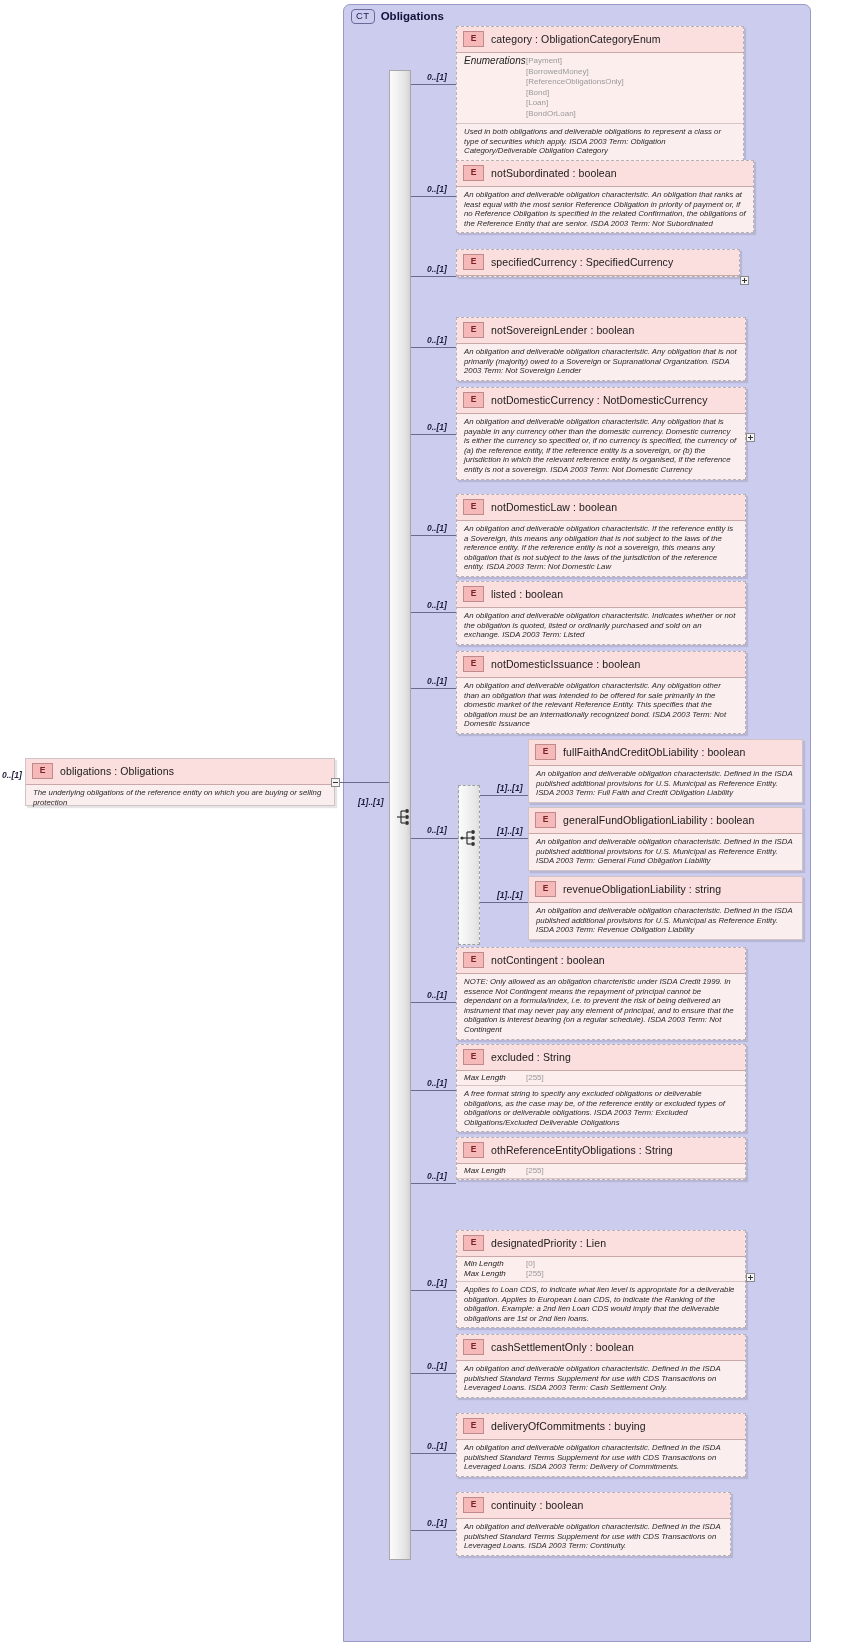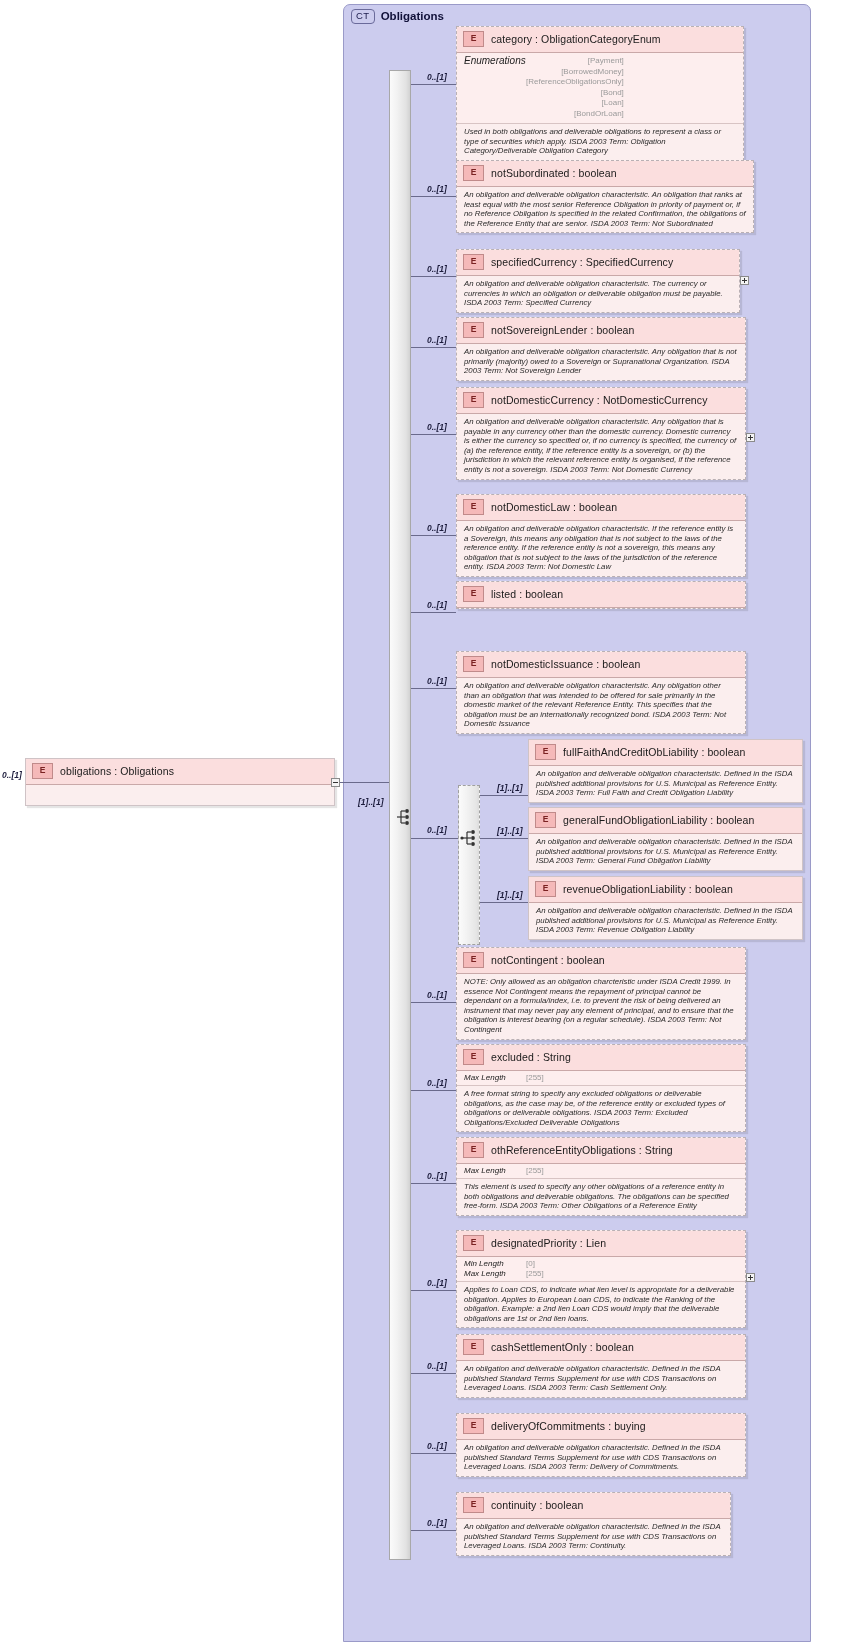--- a/index.html
+++ b/index.html
@@ -121,21 +121,21 @@
     display:flex;
   }
   .enum-label{
     font-style:italic;
     font-size:10px;
     color:#222;
     width:62px;
     flex:0 0 62px;
     line-height:10.5px;
   }
-  .enum-list{ font-size:8px; color:#9a9a9a; line-height:10.5px;text-align:right; }
+  .enum-list{ font-size:8px; color:#9a9a9a; line-height:10.5px; }
   .ebox .doc{
     padding:3px 7px 4px 7px;
     font-size:7.8px;
     line-height:9.6px;
     font-style:italic;
     color:#2a2a2a;
   }
 
   
   .ln{ position:absolute; background:#6a6a8c; }
@@ -185,20 +185,21 @@
   <div id="ct-header">
     <span class="ct-badge">CT</span>
     <span class="ct-title">Obligations</span>
   </div>
 
   <div id="root-box" class="ebox solid">
     <div class="hdr">
       <span class="e-badge">E</span>
       <span class="e-title">obligations : Obligations</span>
     </div>
+    <div class="doc">The underlying obligations of the reference entity on which you are buying or selling protection</div>
   </div>
   <div class="card" style="left:2px;top:770px;">0..[1]</div>
   <div class="ln h" style="left:335px;top:782px;width:16px;"></div>
   <div class="expander" style="left:331px;top:778px;"></div>
   <div class="ln h" style="left:345px;top:782px;width:45px;"></div>
   <div class="ln v" style="left:390px;top:782px;height:35px;"></div>
   <div class="ln h" style="left:390px;top:817px;width:12px;"></div>
   <div class="card" style="left:358px;top:797px;">[1]..[1]</div>
 
   <div id="outer-seqbar" class="seqbar"></div>
@@ -257,21 +258,20 @@
     <div class="doc">An obligation and deliverable obligation characteristic. An obligation that ranks at least equal with the most senior Reference Obligation in priority of payment or, if no Reference Obligation is specified in the related Confirmation, the obligations of the Reference Entity that are senior. ISDA 2003 Term: Not Subordinated</div>
   </div>
   <div class="ln h" style="left:411px;top:196px;width:45px;"></div>
   <div class="card" style="left:427px;top:184px;">0..[1]</div>
 
   <div class="ebox" style="left:456px;top:249px;width:284px;">
     <div class="hdr">
       <span class="e-badge">E</span>
       <span class="e-title">specifiedCurrency : SpecifiedCurrency</span>
     </div>
-    <div class="doc">An obligation and deliverable obligation characteristic. The currency or currencies in which an obligation or deliverable obligation must be payable. ISDA 2003 Term: Specified Currency</div>
   </div>
   <div class="ln h" style="left:411px;top:276px;width:45px;"></div>
   <div class="card" style="left:427px;top:264px;">0..[1]</div>
   <div class="expander plus" style="left:740px;top:276px;"></div>
 
   <div class="ebox" style="left:456px;top:317px;width:290px;">
     <div class="hdr">
       <span class="e-badge">E</span>
       <span class="e-title">notSovereignLender : boolean</span>
     </div>
@@ -299,20 +299,21 @@
     <div class="doc">An obligation and deliverable obligation characteristic. If the reference entity is a Sovereign, this means any obligation that is not subject to the laws of the reference entity. If the reference entity is not a sovereign, this means any obligation that is not subject to the laws of the jurisdiction of the reference entity. ISDA 2003 Term: Not Domestic Law</div>
   </div>
   <div class="ln h" style="left:411px;top:535px;width:45px;"></div>
   <div class="card" style="left:427px;top:523px;">0..[1]</div>
 
   <div class="ebox" style="left:456px;top:581px;width:290px;">
     <div class="hdr">
       <span class="e-badge">E</span>
       <span class="e-title">listed      : boolean</span>
     </div>
+    <div class="doc">An obligation and deliverable obligation characteristic. Indicates whether or not the obligation is quoted, listed or ordinarily purchased and sold on an exchange. ISDA 2003 Term: Listed</div>
   </div>
   <div class="ln h" style="left:411px;top:612px;width:45px;"></div>
   <div class="card" style="left:427px;top:600px;">0..[1]</div>
 
   <div class="ebox" style="left:456px;top:651px;width:290px;">
     <div class="hdr">
       <span class="e-badge">E</span>
       <span class="e-title">notDomesticIssuance : boolean</span>
     </div>
     <div class="doc">An obligation and deliverable obligation characteristic. Any obligation other than an obligation that was intended to be offered for sale primarily in the domestic market of the relevant Reference Entity. This specifies that the obligation must be an internationally recognized bond. ISDA 2003 Term: Not Domestic Issuance</div>
@@ -336,21 +337,21 @@
       <span class="e-title">generalFundObligationLiability : boolean</span>
     </div>
     <div class="doc">An obligation and deliverable obligation characteristic. Defined in the ISDA published additional provisions for U.S. Municipal as Reference Entity. ISDA 2003 Term: General Fund Obligation Liability</div>
   </div>
   <div class="ln h" style="left:480px;top:838px;width:48px;"></div>
   <div class="card" style="left:497px;top:826px;">[1]..[1]</div>
 
   <div class="ebox solid" style="left:528px;top:876px;width:275px;">
     <div class="hdr">
       <span class="e-badge">E</span>
-      <span class="e-title">revenueObligationLiability : boolean</span>
+      <span class="e-title">revenueObligationLiability : string</span>
     </div>
     <div class="doc">An obligation and deliverable obligation characteristic. Defined in the ISDA published additional provisions for U.S. Municipal as Reference Entity. ISDA 2003 Term: Revenue Obligation Liability</div>
   </div>
   <div class="ln h" style="left:480px;top:902px;width:48px;"></div>
   <div class="card" style="left:497px;top:890px;">[1]..[1]</div>
 
   <div class="ebox" style="left:456px;top:947px;width:290px;">
     <div class="hdr">
       <span class="e-badge">E</span>
       <span class="e-title">notContingent : boolean</span>
@@ -380,21 +381,20 @@
     <div class="hdr">
       <span class="e-badge">E</span>
       <span class="e-title">othReferenceEntityObligations : String</span>
     </div>
     <div class="facets">
       <div class="facet-row">
         <span class="facet-name">Max Length</span>
         <span class="facet-val">[255]</span>
       </div>
     </div>
-    <div class="doc">This element is used to specify any other obligations of a reference entity in both obligations and deliverable obligations. The obligations can be specified free-form. ISDA 2003 Term: Other Obligations of a Reference Entity</div>
   </div>
   <div class="ln h" style="left:411px;top:1183px;width:45px;"></div>
   <div class="card" style="left:427px;top:1171px;">0..[1]</div>
 
   <div class="ebox" style="left:456px;top:1230px;width:290px;">
     <div class="hdr">
       <span class="e-badge">E</span>
       <span class="e-title">designatedPriority : Lien</span>
     </div>
     <div class="facets">

